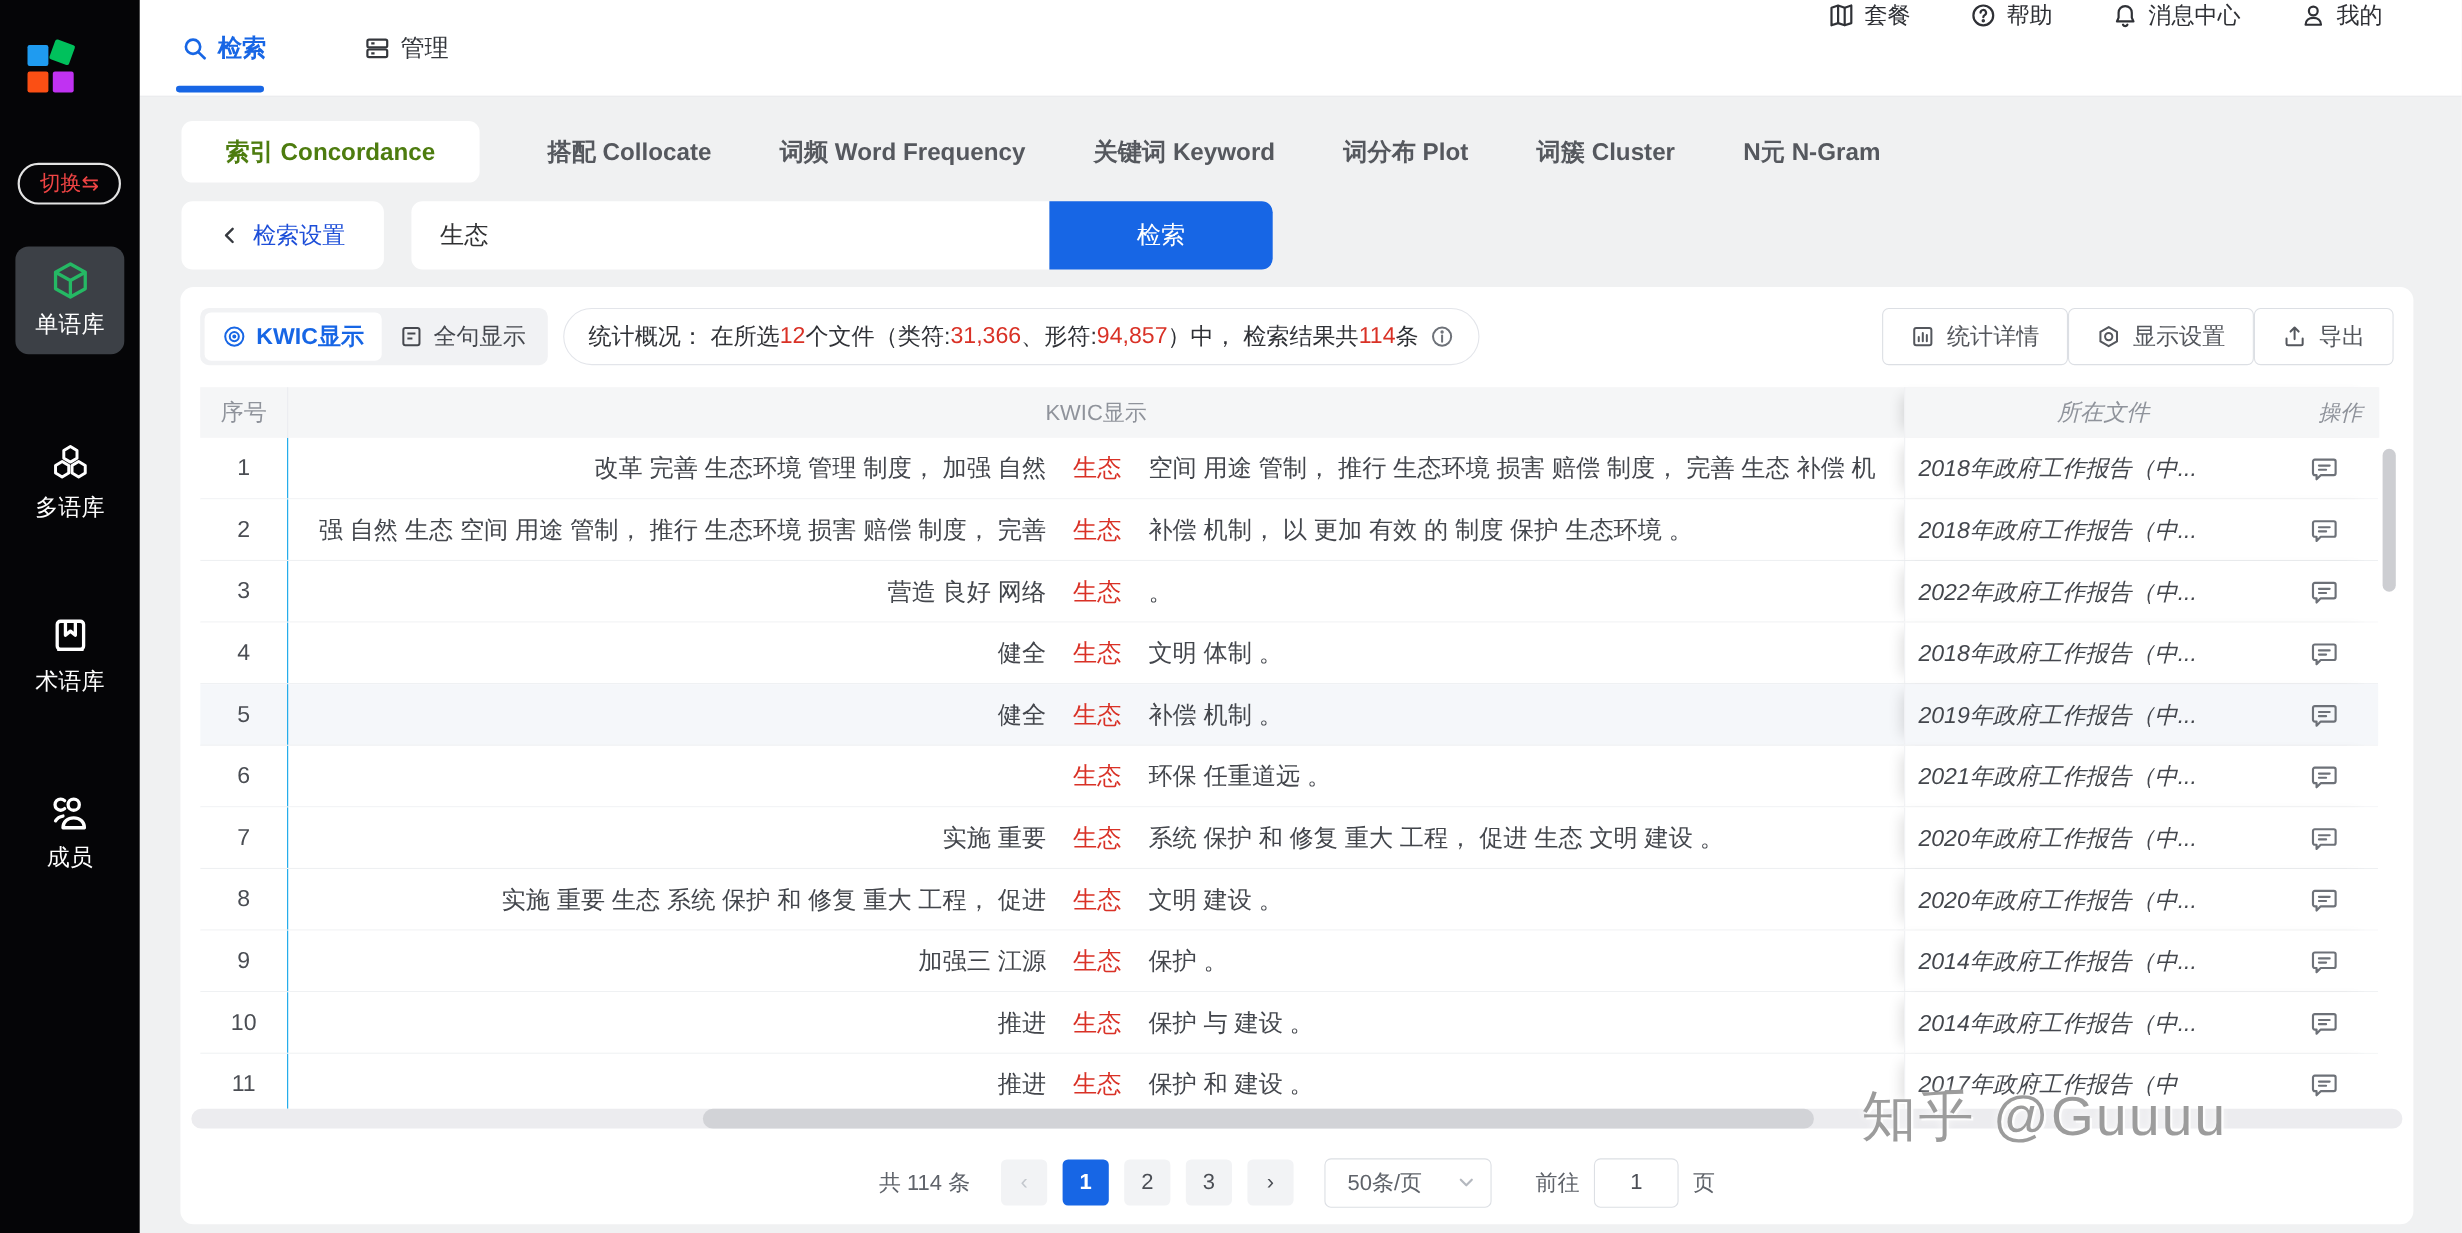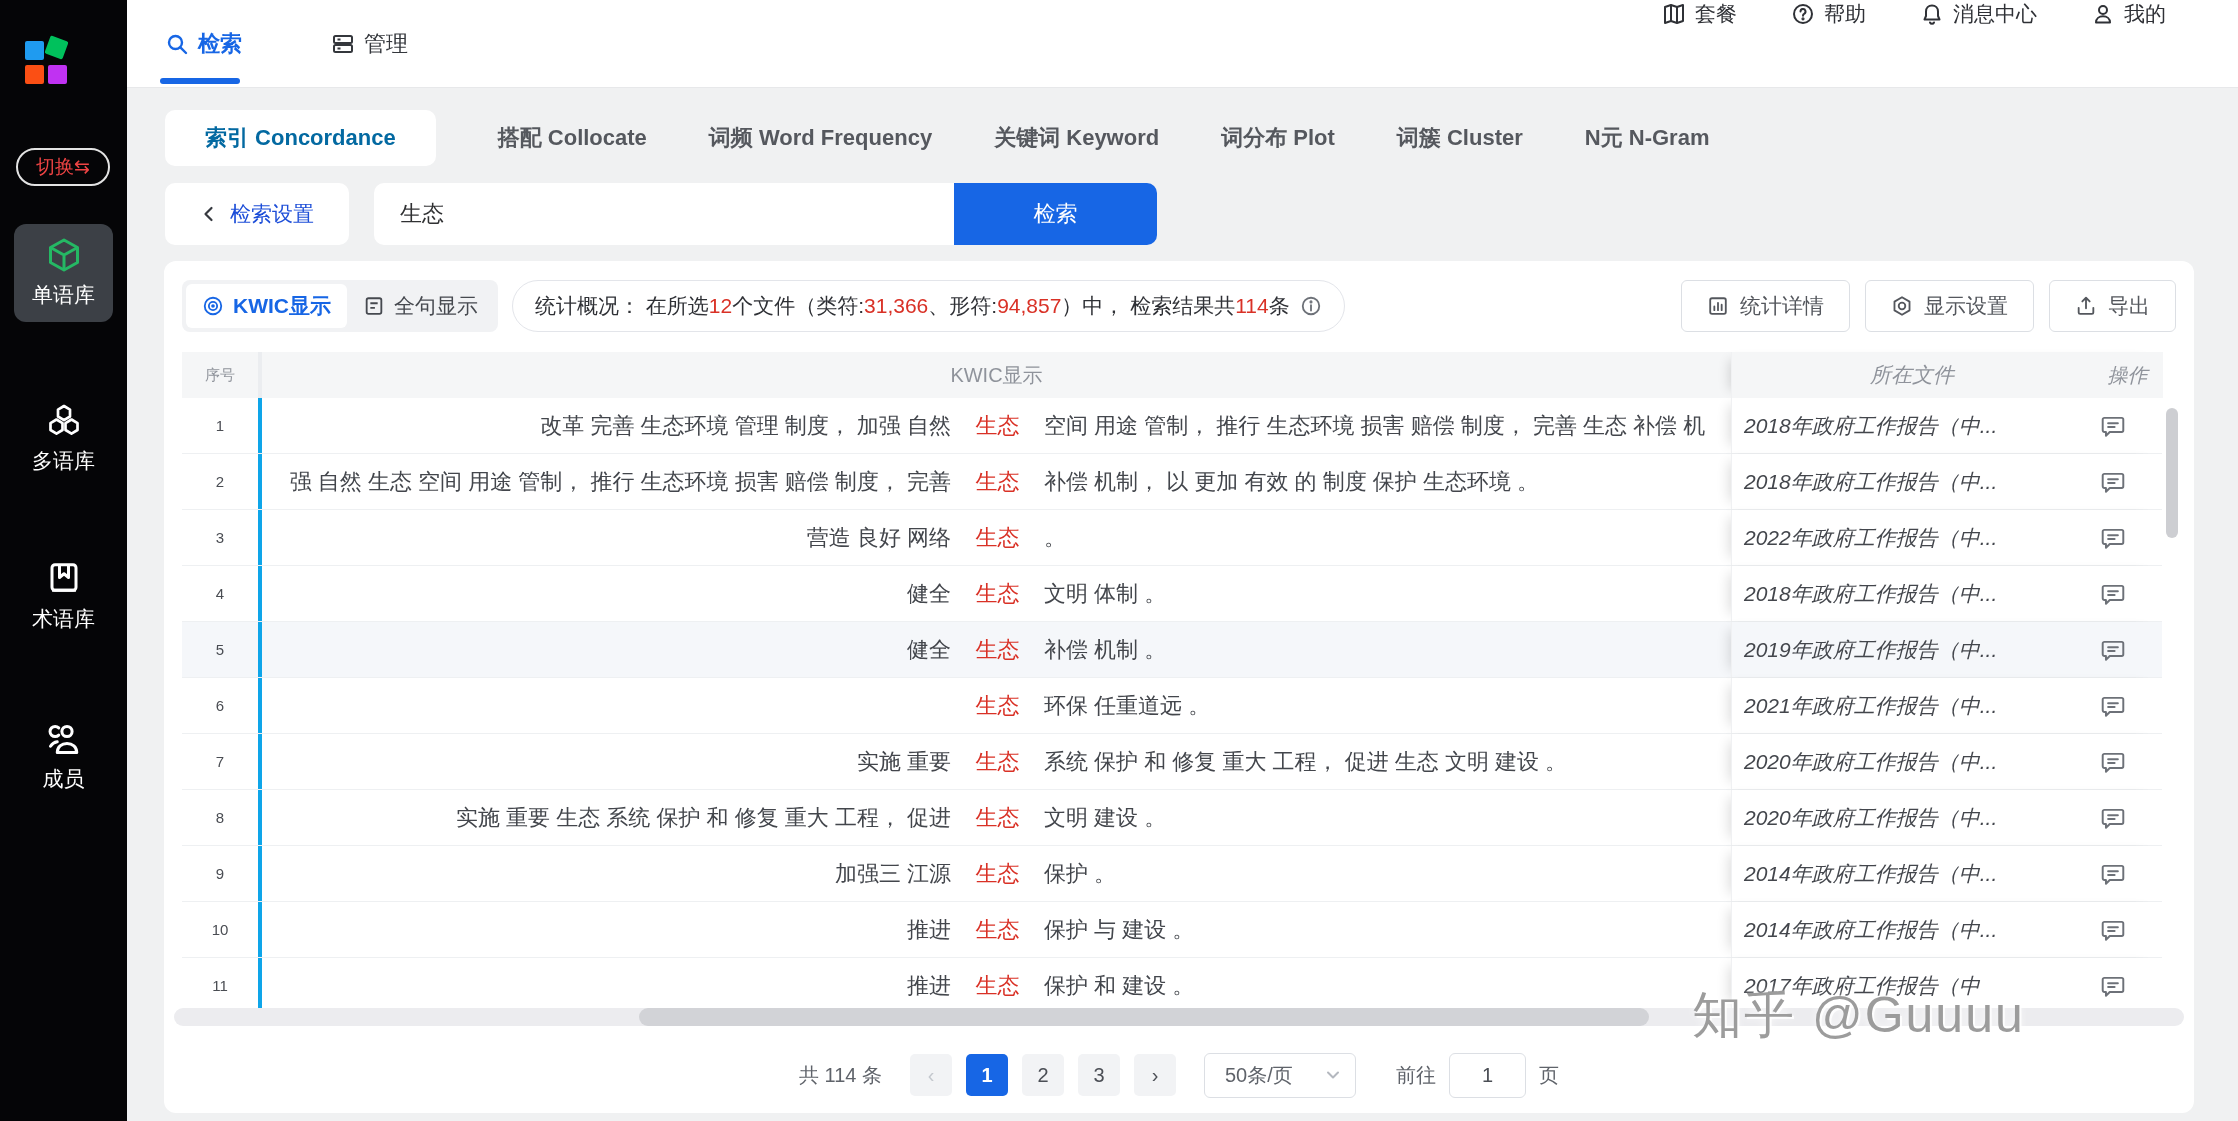--- a/index.html
+++ b/index.html
@@ -25,48 +25,48 @@
   .nav-tab { position:absolute; top:0; height:88px; display:flex; align-items:center; gap:9px; font-size:22px; cursor:pointer; }
   .nav-search { left:38px; color:#1766e5; font-weight:bold; }
   .nav-manage { left:204px; color:#34373c; }
   .nav-underline { position:absolute; left:33px; top:78px; width:80px; height:6px; border-radius:3px; background:#1766e5; }
   .topbar-right { position:absolute; right:72px; top:0; height:88px; display:flex; align-items:flex-start; gap:54px; }
   .tr-item { display:flex; align-items:center; gap:9px; font-size:21px; color:#2f3136; cursor:pointer; }
 
   
   .feature-tabs { position:absolute; left:165px; top:110px; height:56px; display:flex; align-items:center; gap:62px; font-size:22px; font-weight:bold; color:#55585e; z-index:3; }
   .ftab { cursor:pointer; white-space:nowrap; }
-  .ftab.active { background:#fff; color:#0369a1; border-radius:10px; height:56px; display:flex; align-items:center; padding:0 40px; }
+  .ftab.active { background:#fff; color:#4d7c0f; border-radius:10px; height:56px; display:flex; align-items:center; padding:0 40px; }
 
   
   .search-row { position:absolute; left:165px; top:183px; height:62px; display:flex; align-items:center; z-index:3; }
   .settings-btn { width:184px; height:62px; background:#fff; border-radius:10px; display:flex; align-items:center; justify-content:center; gap:12px; font-size:21px; color:#1d4ed8; cursor:pointer; }
   .search-input { margin-left:25px; width:580px; height:62px; background:#fff; border:none; border-radius:10px 0 0 10px; font-size:22px; padding:0 26px; color:#303133; outline:none; font-family:inherit; }
   .search-btn { width:203px; height:62px; background:#1766e5; color:#fff; border:none; border-radius:0 10px 10px 0; font-size:22px; cursor:pointer; font-family:inherit; }
 
   
   .card { position:absolute; left:164px; top:261px; width:2030px; height:852px; background:#fff; border-radius:12px; z-index:2; }
 
   
   .toolbar { position:absolute; left:18px; right:18px; top:18px; height:54px; display:flex; align-items:center; }
   .toggle-group { background:#f1f2f4; border-radius:8px; padding:4px; display:flex; align-items:stretch; height:52px; }
   .toggle { display:flex; align-items:center; gap:9px; padding:0 16px; font-size:21px; color:#46494f; border-radius:6px; cursor:pointer; white-space:nowrap; }
   .toggle.active { background:#fff; color:#1766e5; font-weight:bold; }
   .stats-pill { margin-left:14px; height:52px; border:1px solid #e3e5ea; border-radius:27px; display:flex; align-items:center; padding:0 22px; font-size:21px; color:#2f3136; white-space:nowrap; }
   .stats-pill .red { color:#d93126; }
   .stats-pill .info { margin-left:10px; }
-  .toolbar-right { margin-left:auto; display:flex; gap:15px; }
+  .toolbar-right { margin-left:auto; display:flex; }
   .tbtn { height:52px; border:1px solid #dcdfe4; border-radius:6px; background:#fff; color:#54575d; font-size:21px; display:flex; align-items:center; gap:11px; padding:0 25px; cursor:pointer; white-space:nowrap; }
 
   
   .thead { position:absolute; left:18px; top:91px; width:1980px; height:46px; display:flex; align-items:stretch; background:#f5f6f7; color:#8f939b; font-size:20px; }
   .tbody { position:absolute; left:18px; top:137px; width:1980px; height:610px; overflow:hidden; }
   .trow { display:flex; align-items:stretch; height:56px; background:#fff; border-bottom:1px solid #eef0f2; font-size:22px; color:#43464c; }
   .trow.hl { background:#f5f7fa; }
-  .c-no   { width:80px; display:flex; align-items:center; justify-content:center; border-right:4px solid #0ea5e9; font-size:15px; color:#4a4d53; flex:none; }
+  .c-no   { width:80px; display:flex; align-items:center; justify-content:center; border-right:1px solid #0ea5e9; font-size:21px; color:#4a4d53; flex:none; }
   .c-left { width:689px; overflow:hidden; display:flex; align-items:center; justify-content:flex-end; white-space:nowrap; flex:none; }
   .c-kw   { width:93px; display:flex; align-items:center; justify-content:center; color:#d93126; white-space:nowrap; flex:none; }
   .c-right{ width:687px; overflow:hidden; display:flex; align-items:center; white-space:nowrap; flex:none; }
   .fixed-right { display:flex; align-items:stretch; background:inherit; border-left:1px solid #f0f1f3; box-shadow:-10px 0 12px -8px rgba(0,0,0,0.14); flex:none;font-style:italic; }
   .c-file { width:360px; display:flex; align-items:center; padding-left:12px; overflow:hidden; white-space:nowrap; font-size:21px; flex:none; }
   .c-op   { width:71px; display:flex; align-items:center; padding-left:8px; flex:none; }
   .thead .c-no, .thead .c-left, .thead .c-kw, .thead .c-right, .thead .c-file, .thead .c-op { justify-content:center; padding-left:0; color:#8f939b; border-color:#ebedf0; }
   .thead .hdr-kwic { width:1469px; display:flex; align-items:center; justify-content:center; flex:none; }
   .op-icon { color:#6d7178; cursor:pointer; }
 

